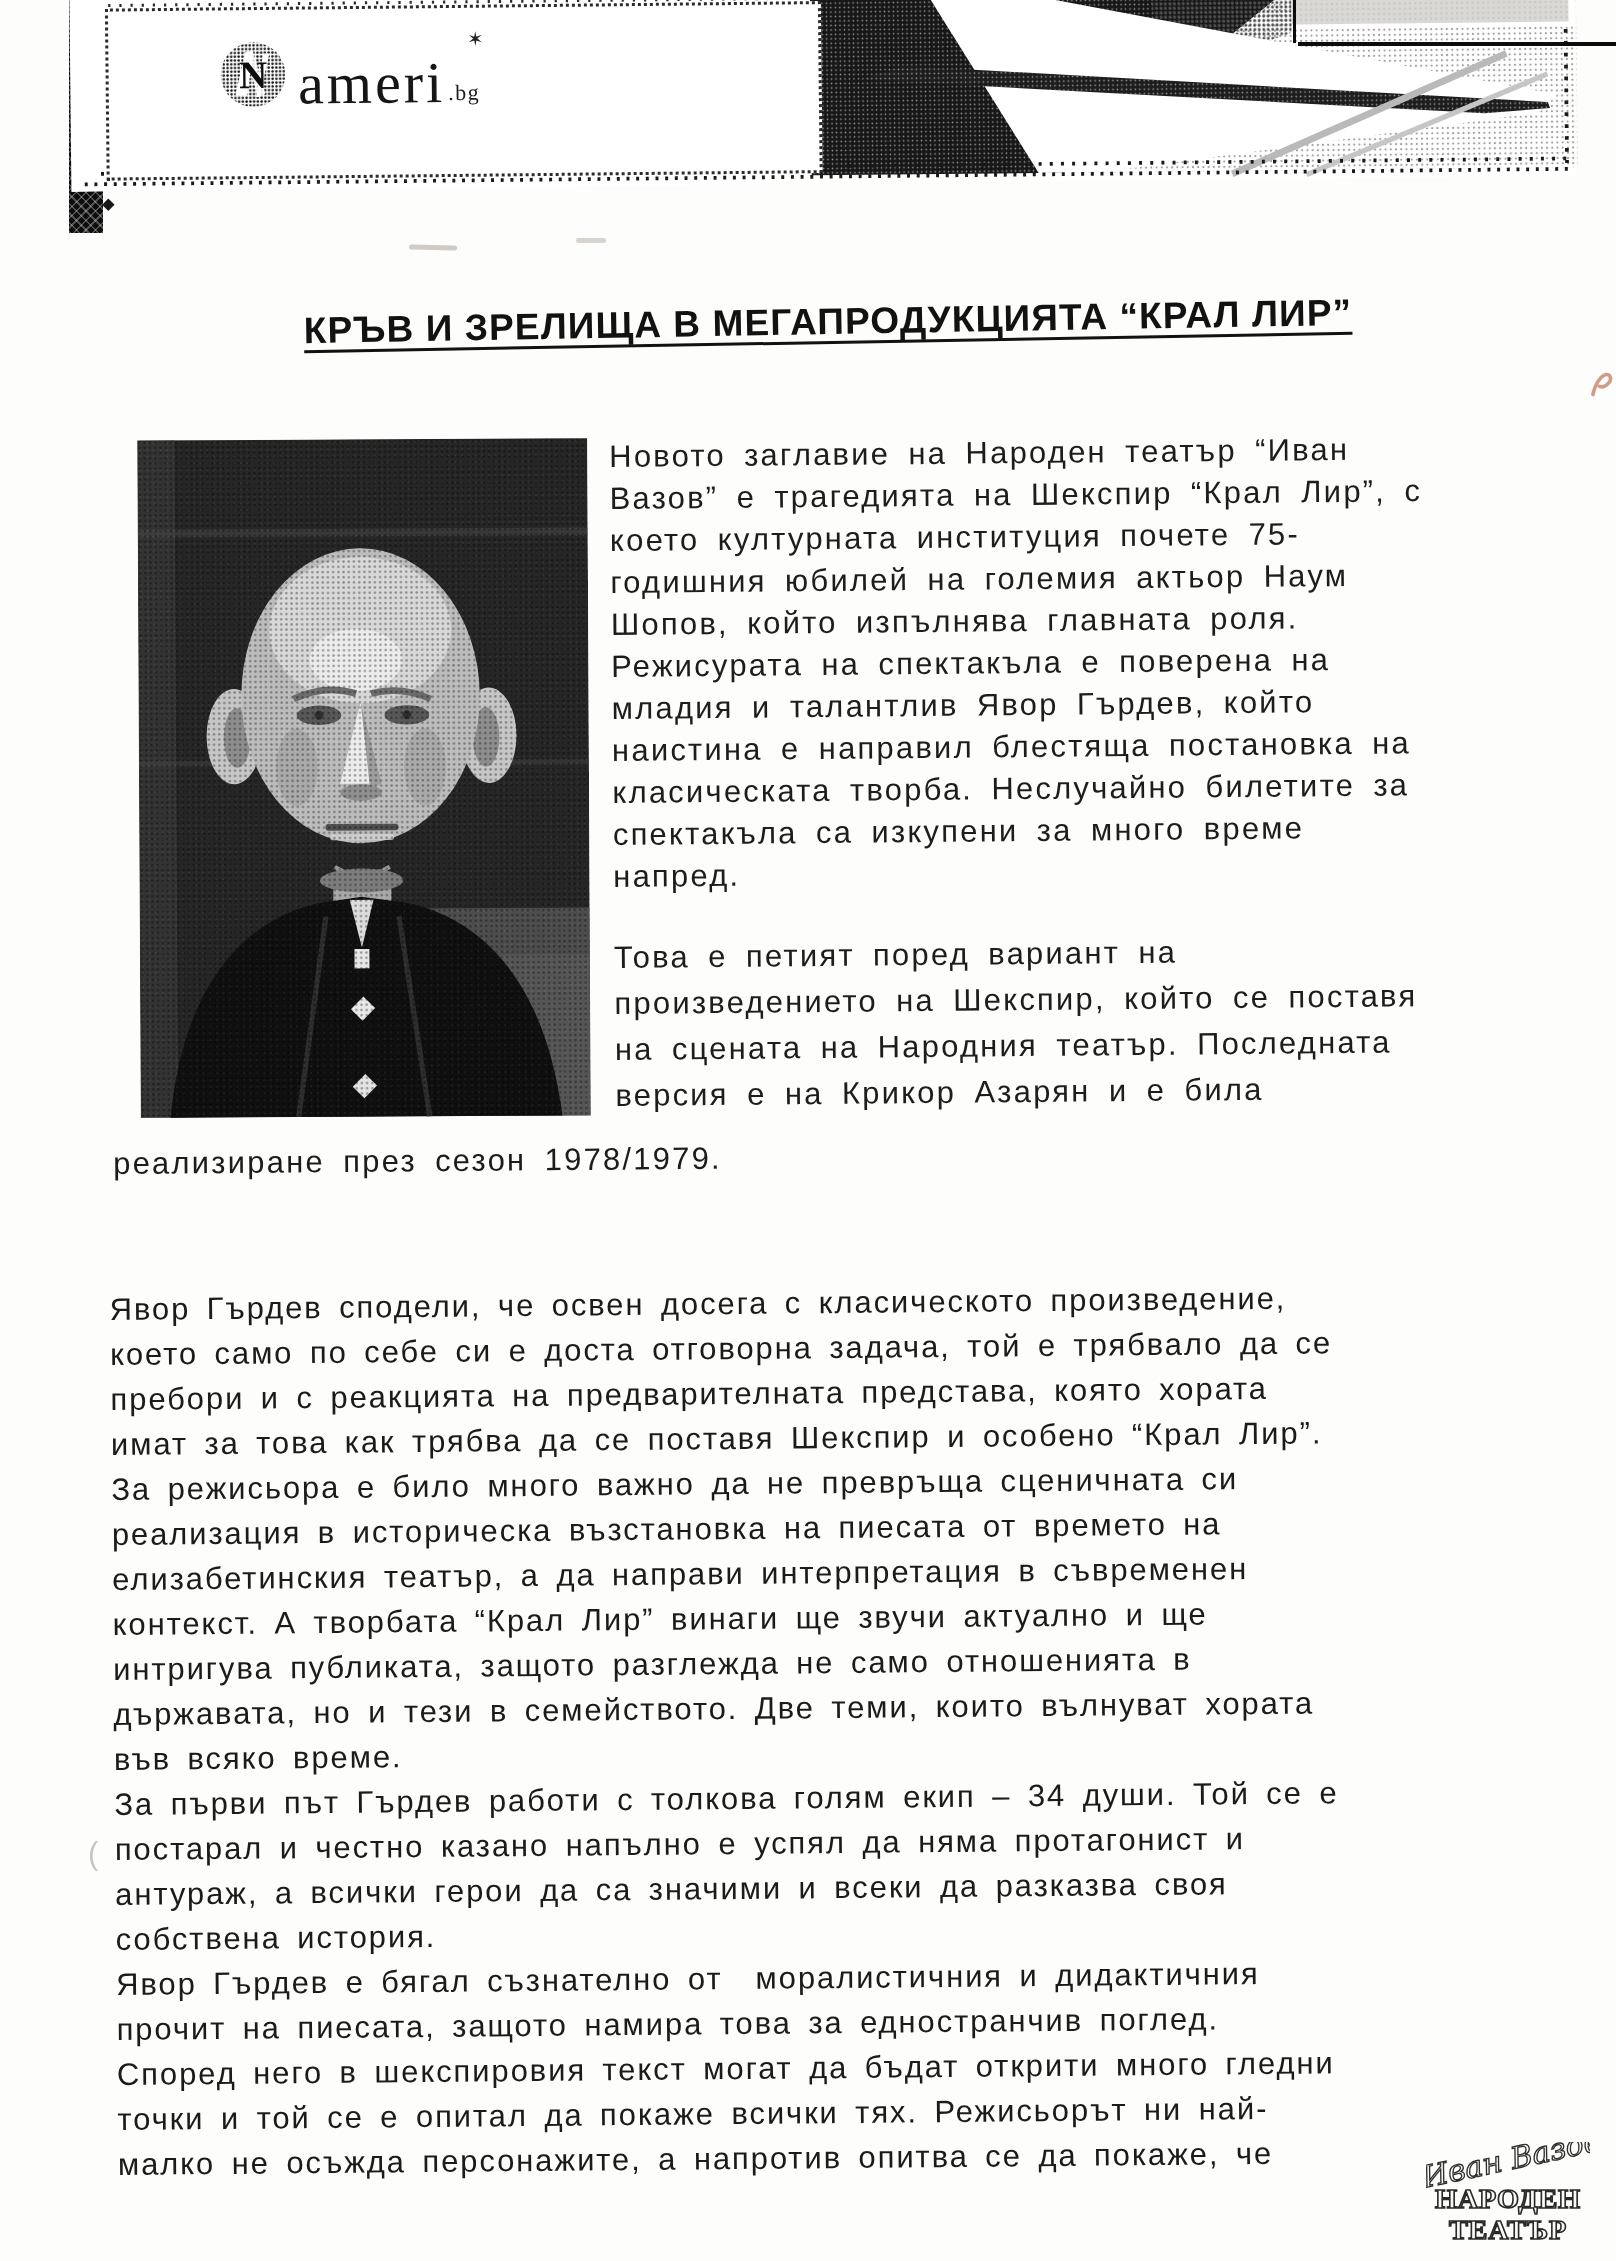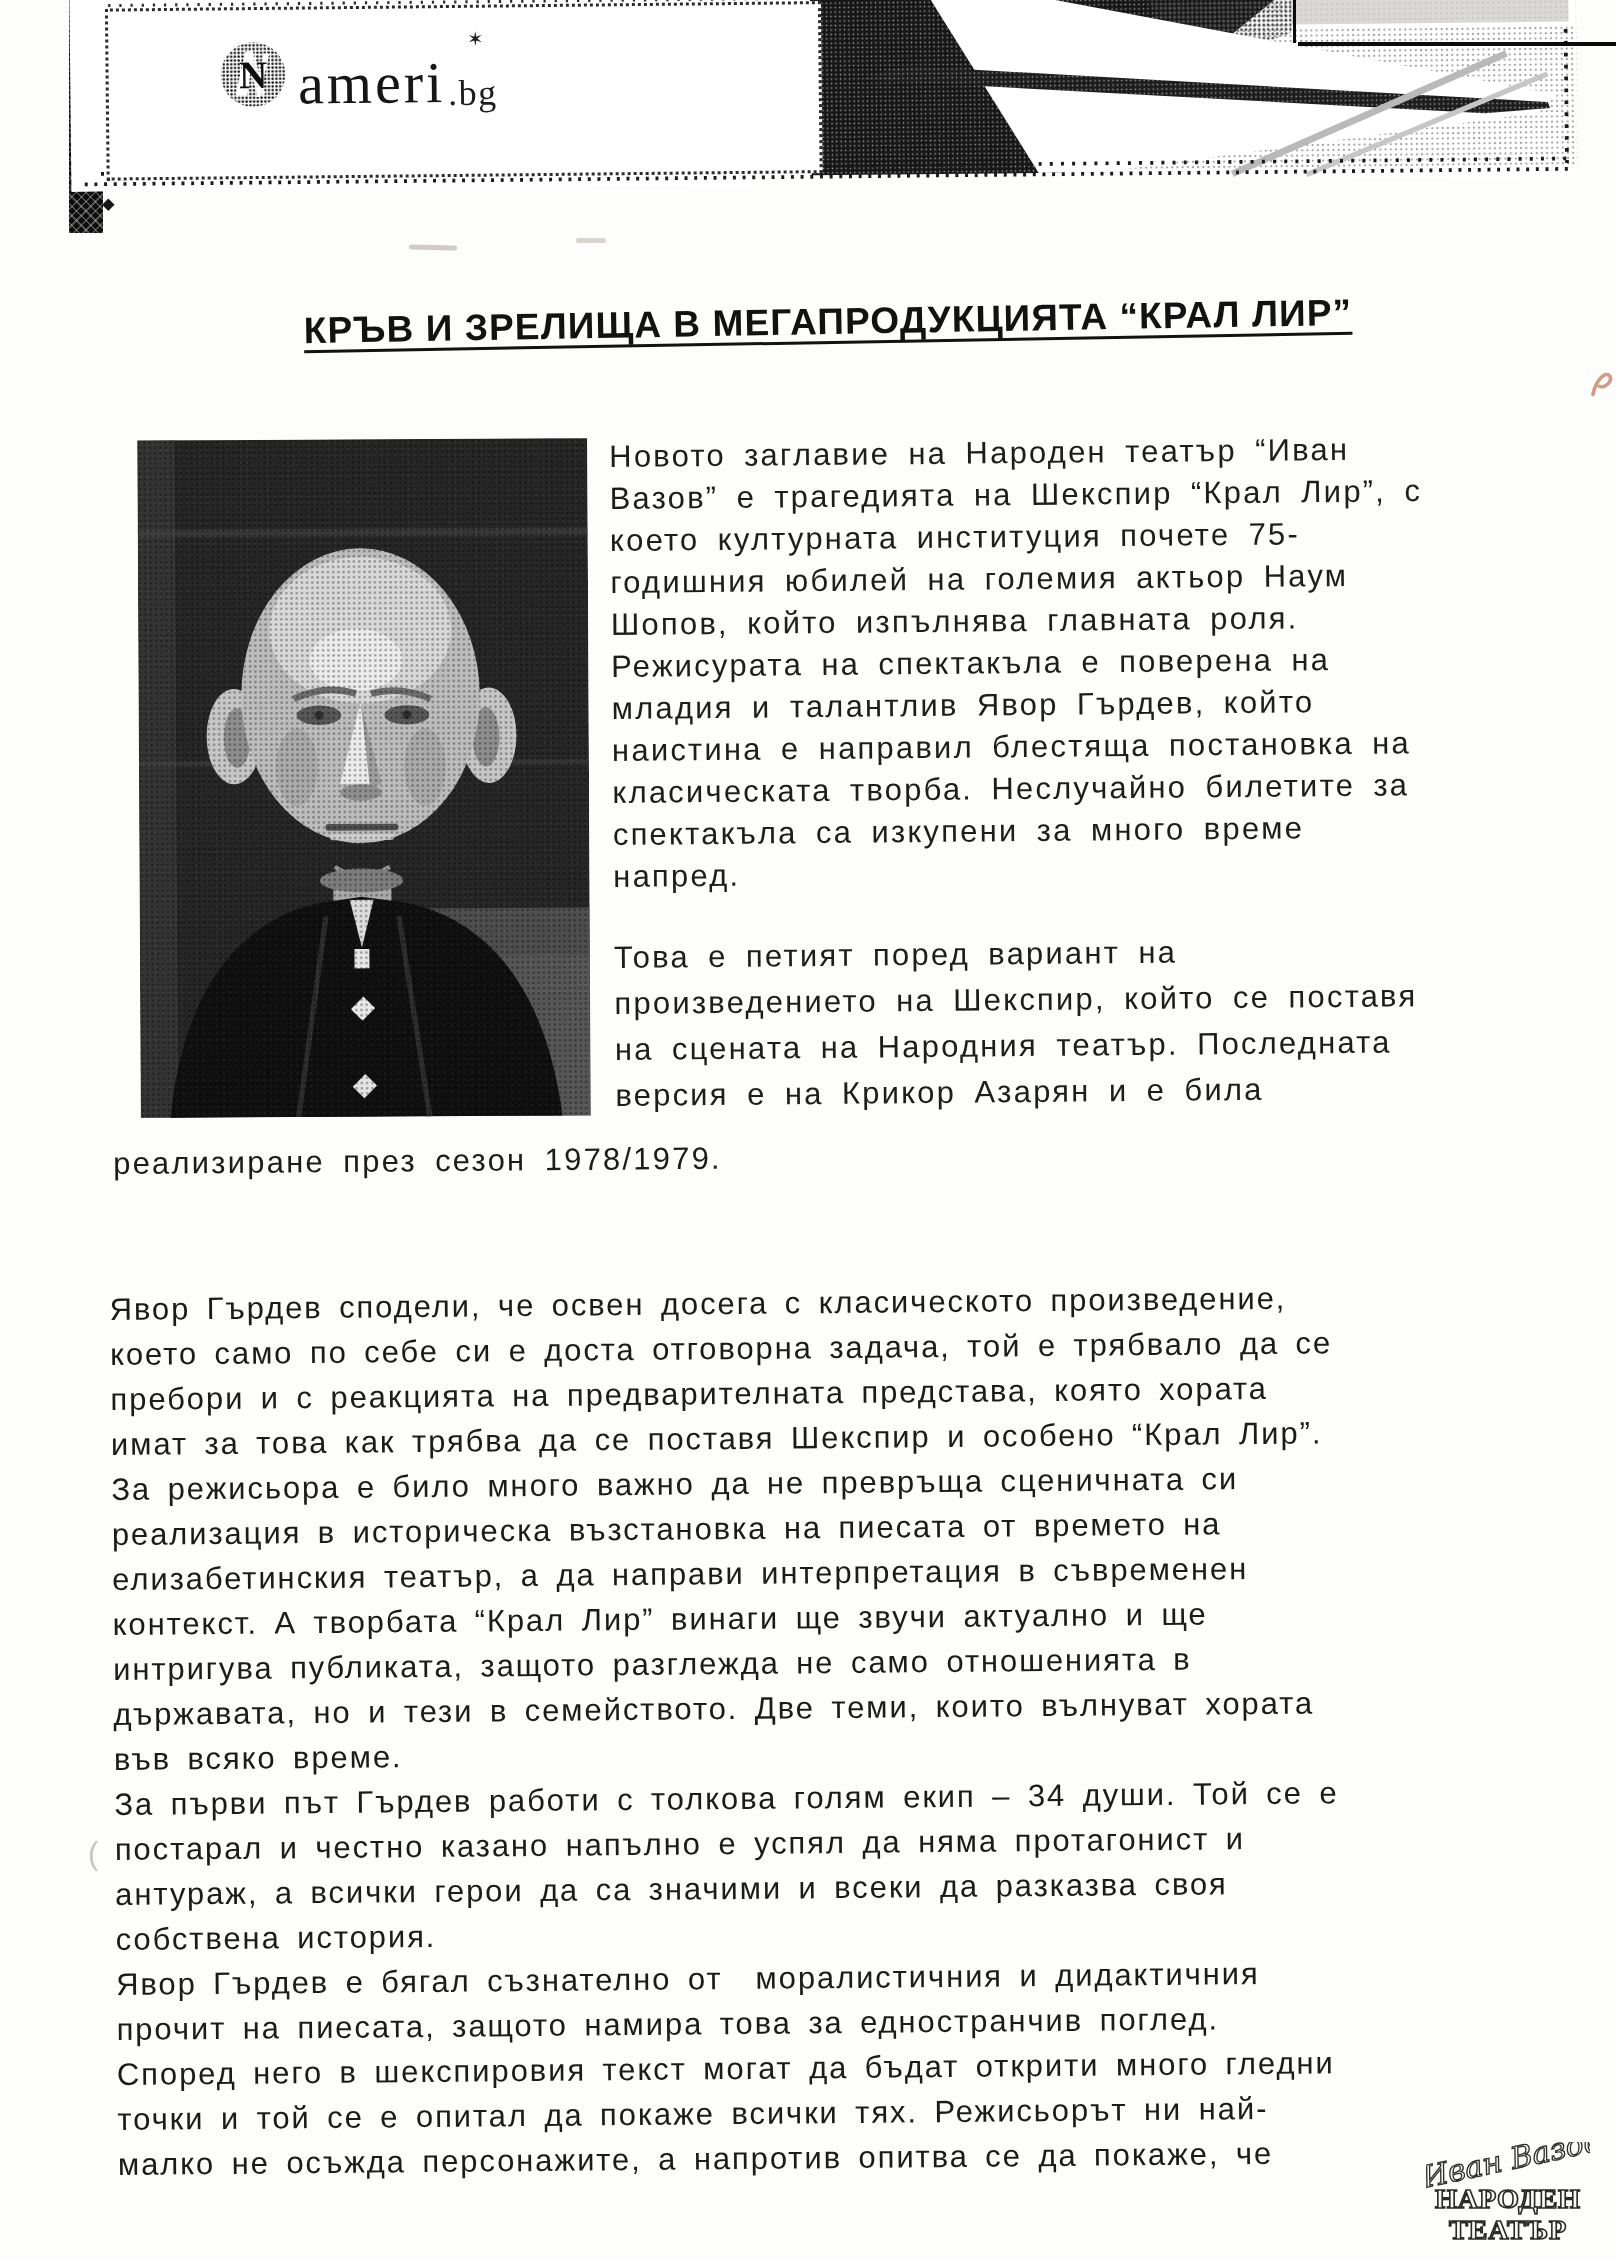--- a/index.html
+++ b/index.html
@@ -22,21 +22,21 @@
     font-size:16.4px;line-height:46px;color:#171717;
   }
   .logo-box{
     position:absolute;left:37px;top:9px;width:716px;height:172px;
     background:#fff;border:3px dotted #2b2b2b;box-sizing:border-box;
   }
   .logo-row{position:absolute;left:110px;top:30px;display:flex;align-items:flex-end;}
   .logo-circle{width:69px;height:69px;margin-bottom:4.5px;}
   .logo-word{font-family:"Liberation Serif",serif;font-size:58px;line-height:58px;
              color:#161616;letter-spacing:3px;margin-left:10.4px;}
-  .logo-tld{font-family:"Liberation Serif",serif;font-size:36px;line-height:34px;
+  .logo-tld{font-family:"Liberation Serif",serif;font-size:22px;line-height:34px;
             color:#1d1d1d;margin-left:3px;margin-bottom:1.5px;letter-spacing:1.5px;}
   .logo-spark{position:absolute;left:249px;top:-10.4px;font-size:19.4px;color:#222;}
   .topline{position:absolute;left:1298px;top:42px;width:318px;height:3.7px;background:#0c0c0c;}
   .topline-v{position:absolute;left:1293px;top:0;width:3px;height:43px;background:#0c0c0c;}
   
   .smudge{position:absolute;border-radius:2.2px;}
   .smudge1{left:409px;top:245px;width:48px;height:5.2px;background:#cfccc6;transform:rotate(1.5deg);}
   .smudge2{left:576px;top:238px;width:30px;height:4.5px;background:#d8d5cf;}
   .paren-mark{position:absolute;left:88px;top:1836px;font-size:31px;color:#c9c6c0;}
   .red-mark{position:absolute;left:1587px;top:365px;}

